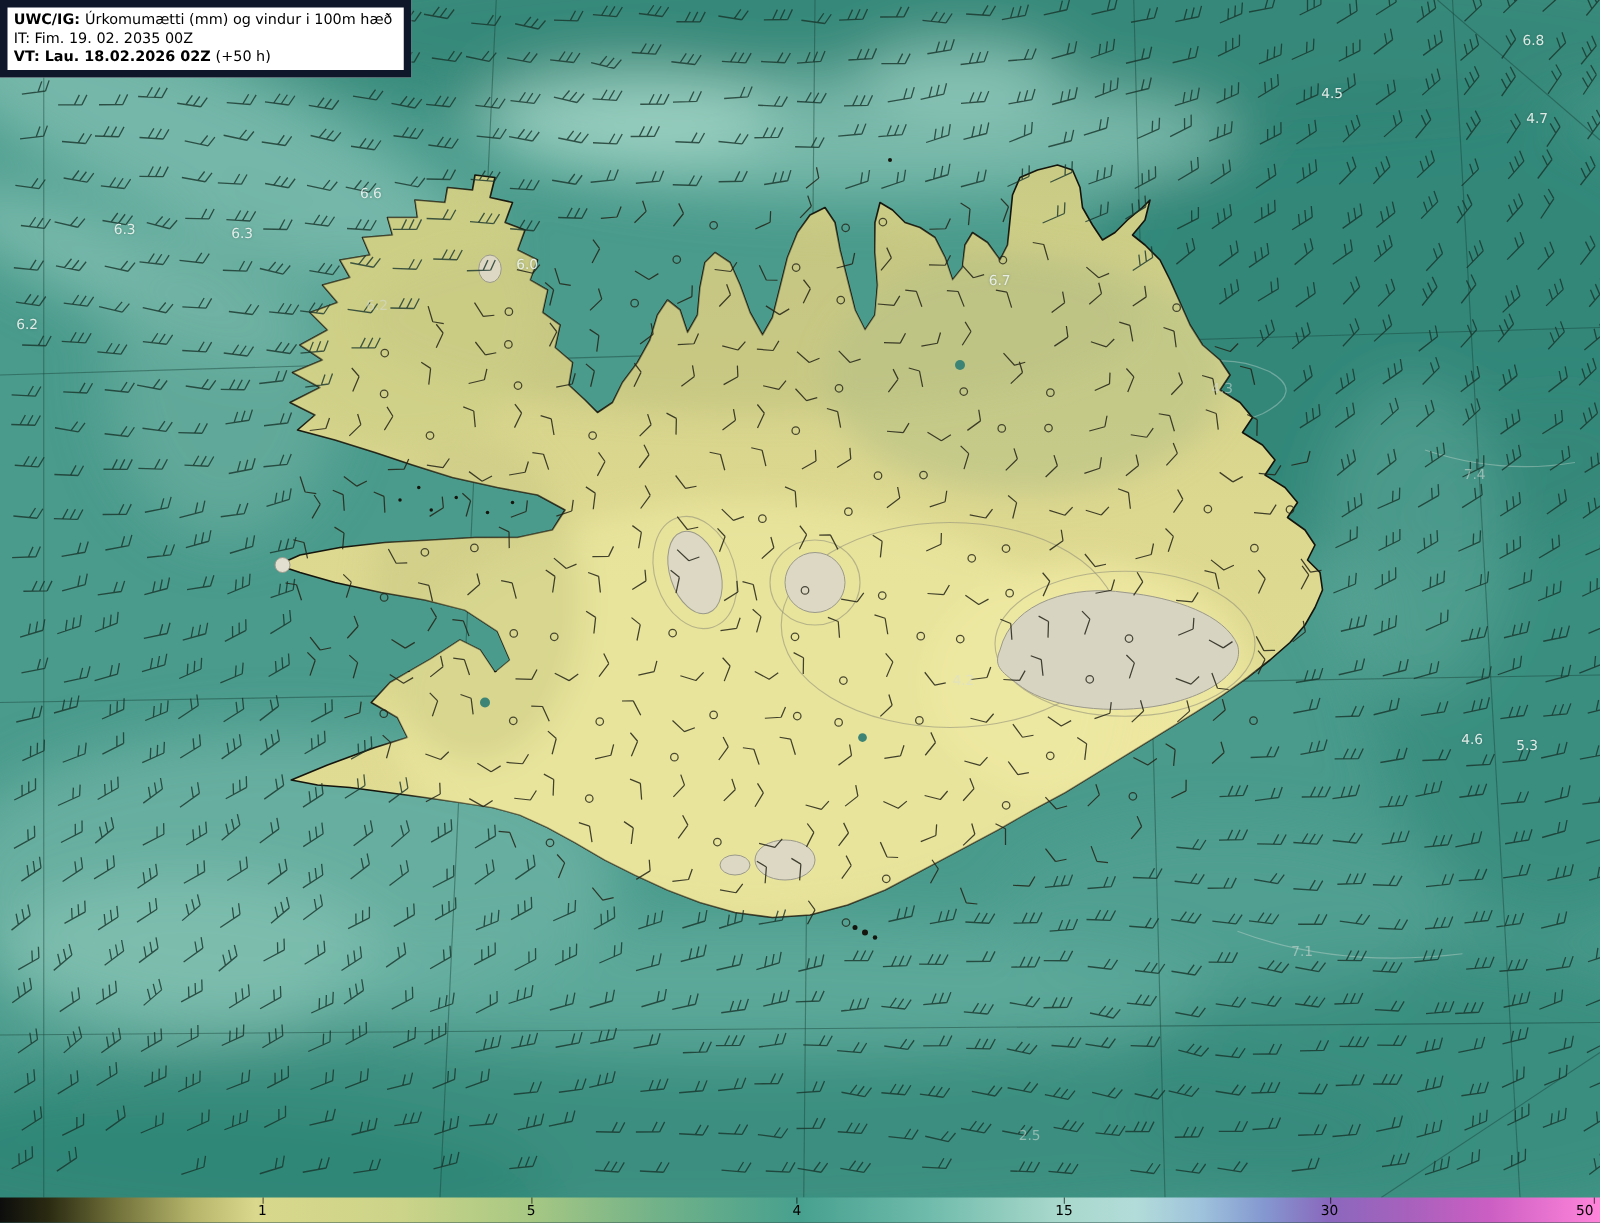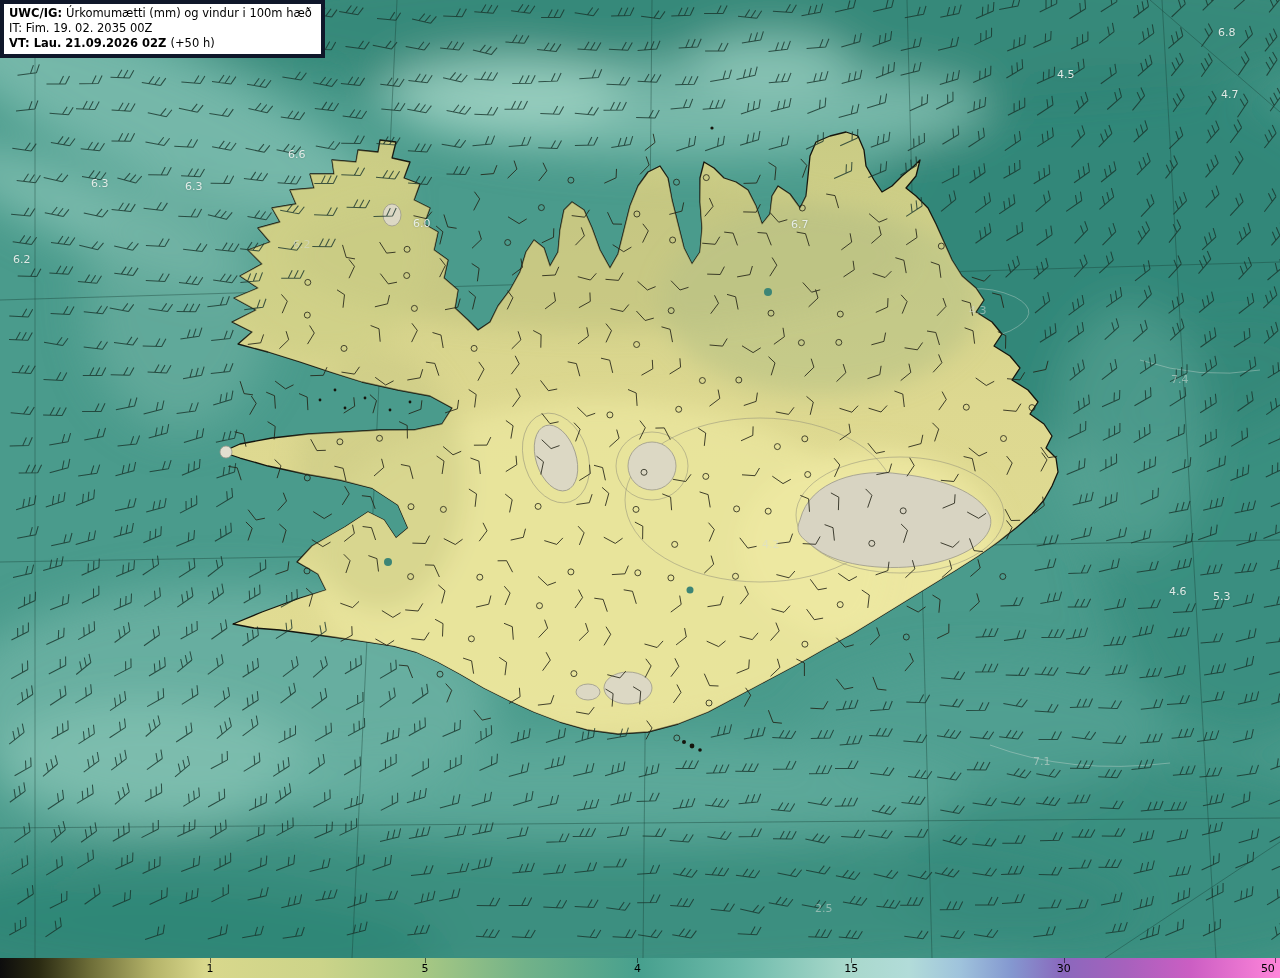--- a/index.html
+++ b/index.html
@@ -1,21 +1,21 @@
 <!DOCTYPE html>
 <html><head>
 <meta charset="utf-8">
 <style>
   html,body{margin:0;padding:0;background:#222;}
   #frame{position:relative;width:1280px;height:978px;overflow:hidden;
          font-family:"DejaVu Sans","Liberation Sans",sans-serif;background:#4a9b8c;}
   #map-area{position:absolute;top:0;left:0;width:1280px;height:958px;}
   #map-svg{position:absolute;top:0;left:0;display:block;}
   #title-box{position:absolute;top:0;left:0;z-index:7;background:#ffffff;
-             border:4px solid #0f172a;padding:2px 9px 3px 5px;font-size:11.5px;
+             border:6px solid #0f172a;padding:2px 9px 3px 5px;font-size:11.5px;
              line-height:1.3;color:#000;white-space:nowrap;}
   #title-box .bold{font-weight:bold;}
   #title-box .sp{margin-left:4px;}
   #map-labels{position:absolute;top:0;left:0;width:1144px;height:958px;z-index:5;pointer-events:none;}
   .map-label{position:absolute;font-size:11px;color:rgba(238,243,240,0.92);
              text-shadow:0 0 2px rgba(20,60,50,0.35);}
   .map-label.dim{color:rgba(215,220,215,0.55);text-shadow:none;}
   #colorbar{position:absolute;left:0;bottom:0;width:1280px;height:20px;z-index:8;}
   .cb-tick{position:absolute;top:0;width:1px;height:5px;background:rgba(0,0,0,0.55);}
   .cb-label{position:absolute;top:50%;transform:translate(-50%,-48%);font-size:11px;color:#000;}
@@ -205,40 +205,40 @@
       </g>
     </svg>
 
     <div id="map-labels">
         <span class="map-label" style="left: 1218px; top: 26px;">6.8</span>
         <span class="map-label" style="left: 1057px; top: 68px;">4.5</span>
         <span class="map-label" style="left: 1221px; top: 88px;">4.7</span>
         <span class="map-label" style="left: 288px; top: 148px;">6.6</span>
         <span class="map-label" style="left: 91px; top: 177px;">6.3</span>
         <span class="map-label" style="left: 185px; top: 180px;">6.3</span>
-        <span class="map-label" style="left: 413px; top: 205px; margin-top: 12px;">6.0</span>
+        <span class="map-label" style="left: 413px; top: 205px;">6.0</span>
         <span class="map-label" style="left: 13px; top: 253px;">6.2</span>
         <span class="map-label" style="left: 791px; top: 194px; margin-top: 24px;">6.7</span>
         <span class="map-label dim" style="left: 293px; top: 238px;">6.2</span>
         <span class="map-label dim" style="left: 969px; top: 304px;">4.3</span>
         <span class="map-label dim" style="left: 1171px; top: 373px;">7.4</span>
         <span class="map-label" style="left: 1169px; top: 585px;">4.6</span>
         <span class="map-label" style="left: 1213px; top: 590px;">5.3</span>
         <span class="map-label dim" style="left: 762px; top: 498px; margin-top: 40px;">4.2</span>
         <span class="map-label dim" style="left: 1033px; top: 755px;">7.1</span>
         <span class="map-label dim" style="left: 815px; top: 902px;">2.5</span>
       </div>
 
     <div id="title-box">
       <div>
         <span class="bold">UWC/IG:</span><span class="sp">Úrkomumætti (mm) og vindur i 100m hæð</span>
       </div>
       <div>IT: Fim. 19. 02. 2035 00Z</div>
       <div>
-        <span class="bold">VT: Lau. 21.09.2026 02Z</span><span class="sp">(+50 h)</span>
+        <span class="bold">VT: Lau. 18.02.2026 02Z</span><span class="sp">(+50 h)</span>
       </div>
     </div>
   </div>
 
   <div id="colorbar" style="background: linear-gradient(to right, rgb(13, 13, 13) 0%, rgb(42, 42, 18) 3%, rgb(109, 109, 56) 7%, rgb(181, 180, 106) 12%, rgb(217, 216, 140) 16%, rgb(204, 212, 137) 25%, rgb(168, 200, 131) 33%, rgb(114, 178, 137) 41%, rgb(71, 160, 142) 50%, rgb(111, 187, 171) 58%, rgb(168, 216, 203) 66%, rgb(178, 220, 217) 71%, rgb(159, 195, 220) 75%, rgb(132, 152, 208) 79%, rgb(138, 104, 189) 83%, rgb(167, 97, 189) 88%, rgb(203, 94, 195) 93%, rgb(255, 133, 218) 100%);">
       <div class="cb-tick" style="left: 16.4%;"></div>
       <span class="cb-label" style="left: 16.4%;">1</span>
       <div class="cb-tick" style="left: 33.2%;"></div>
       <span class="cb-label" style="left: 33.2%;">5</span>
       <div class="cb-tick" style="left: 49.8%;"></div>

